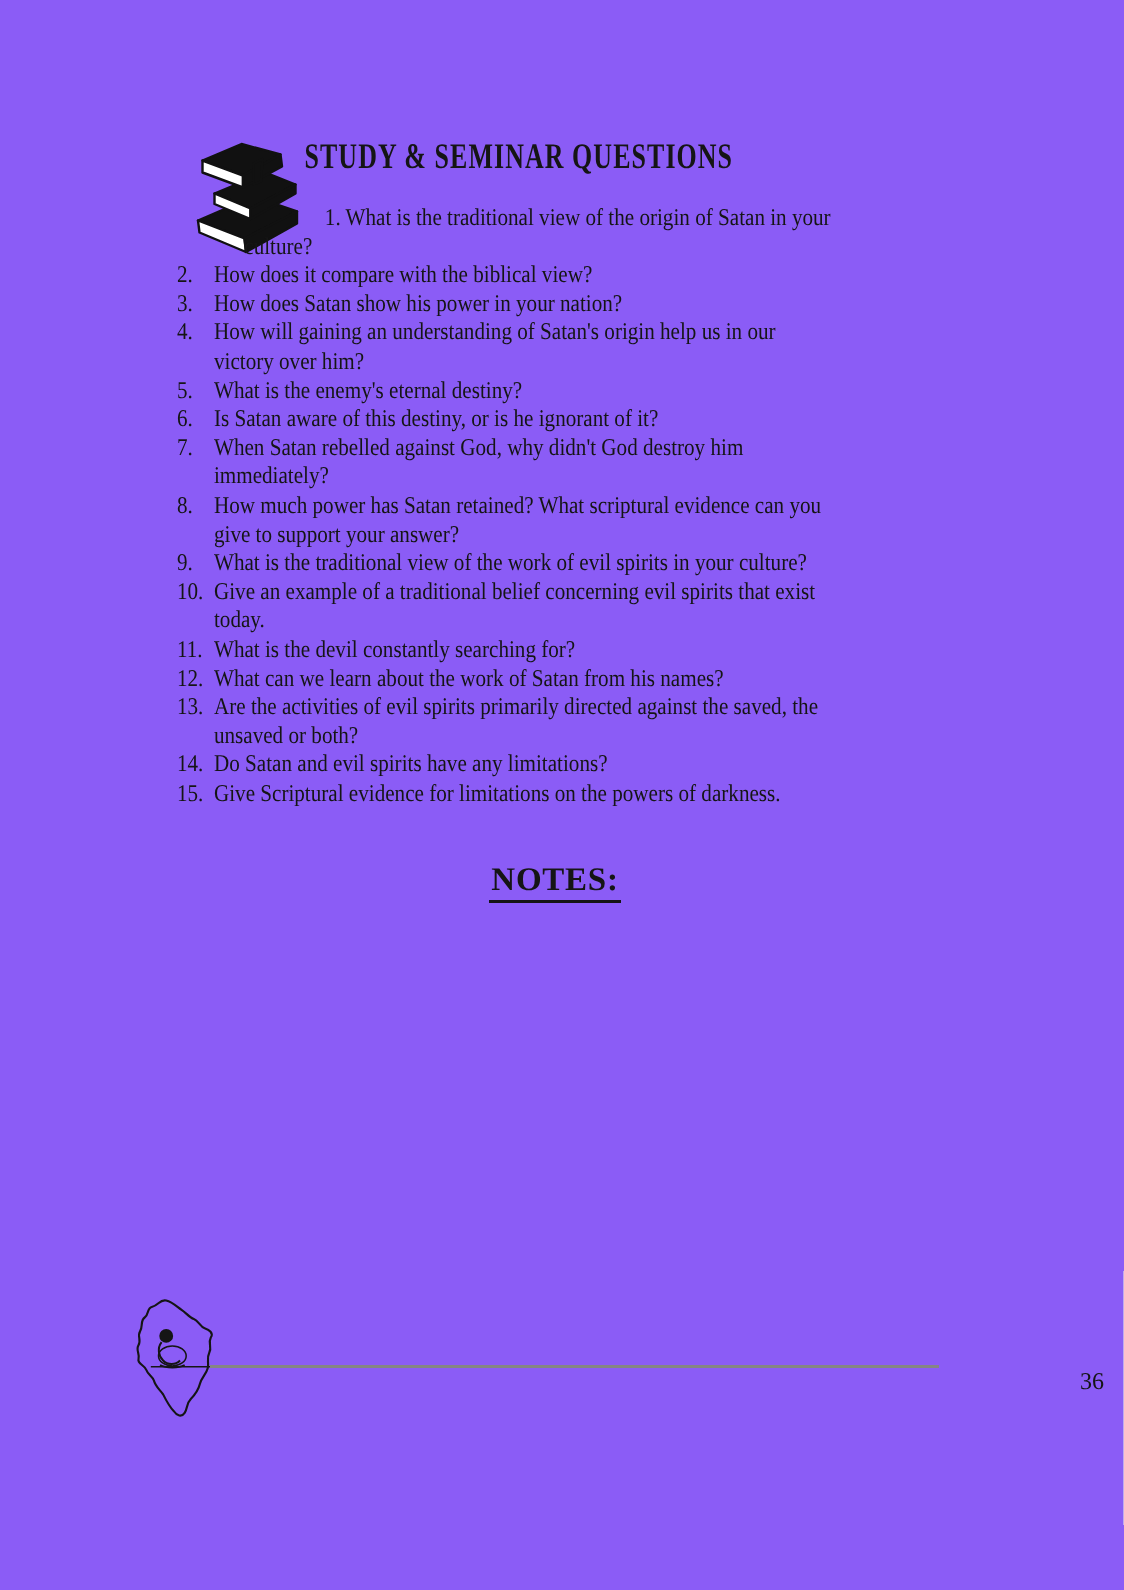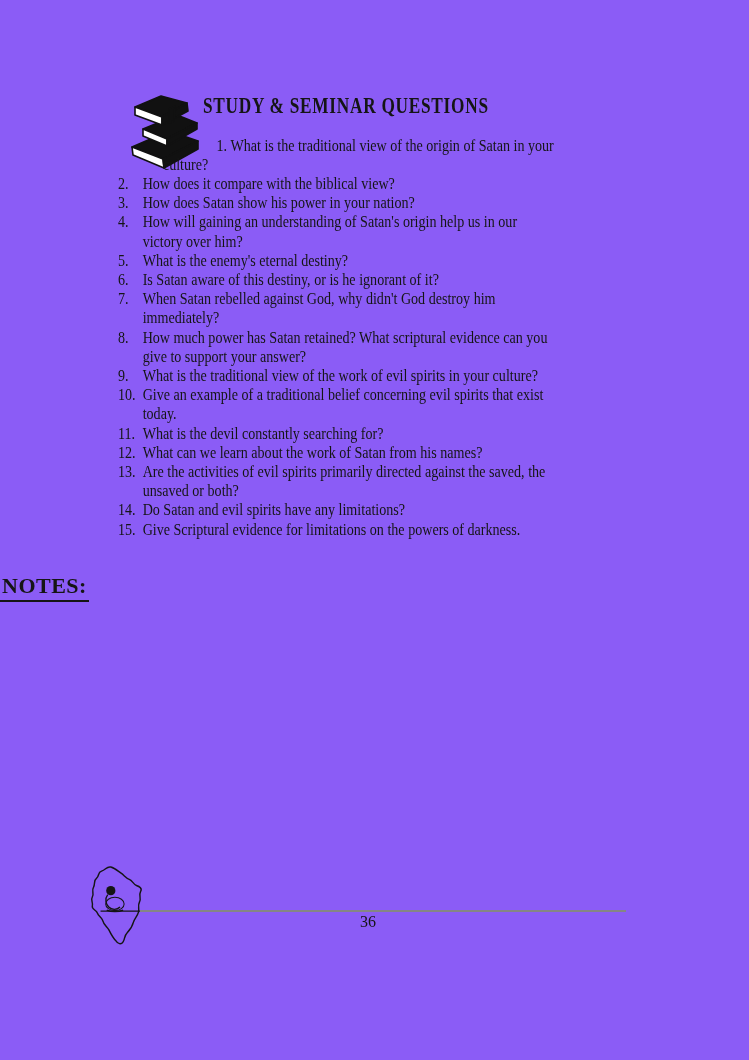--- a/index.html
+++ b/index.html
@@ -38,31 +38,31 @@
   
   .q-block {
     position:absolute; left:118px; top:174px; width:640px;
     font-size:16px; line-height:19.2px;
     transform:scaleX(0.88); transform-origin:left top;
   }
   .q-item { position:relative; padding-left:28px; white-space:nowrap; }
   .q-num  { position:absolute; left:0; top:0; }
 
   
-  .notes-wrap { position:absolute; left:0; top:573px; width:740px; text-align:left; }
+  .notes-wrap { position:absolute; left:0; top:573px; width:740px; text-align:center; }
   .notes-heading {
     display:inline-block;
     font-size:22px; font-weight:bold; letter-spacing:0.5px;
     border-bottom:2px solid #151515; padding:0 2px 1px 2px;
   }
 
   
   .africa-logo { position:absolute; left:86px; top:865px; width:66px; height:82px; }
   .footer-rule { position:absolute; left:140px; top:910px; width:486px; height:2px; background:#858585; }
-  .page-num-wrap { position:absolute; left:0; top:913px; width:736px; text-align:center; font-size:16px; }
+  .page-num-wrap { position:absolute; left:0; top:913px; width:736px; text-align:right; font-size:16px; }
 </style>
 </head>
 <body>
 
 <div class="page">
 
   <div class="books-icon">
     <svg viewBox="0 0 74 82" width="76" height="82" aria-hidden="true">
       <g stroke="#111" stroke-width="1.6" stroke-linejoin="round">
 

